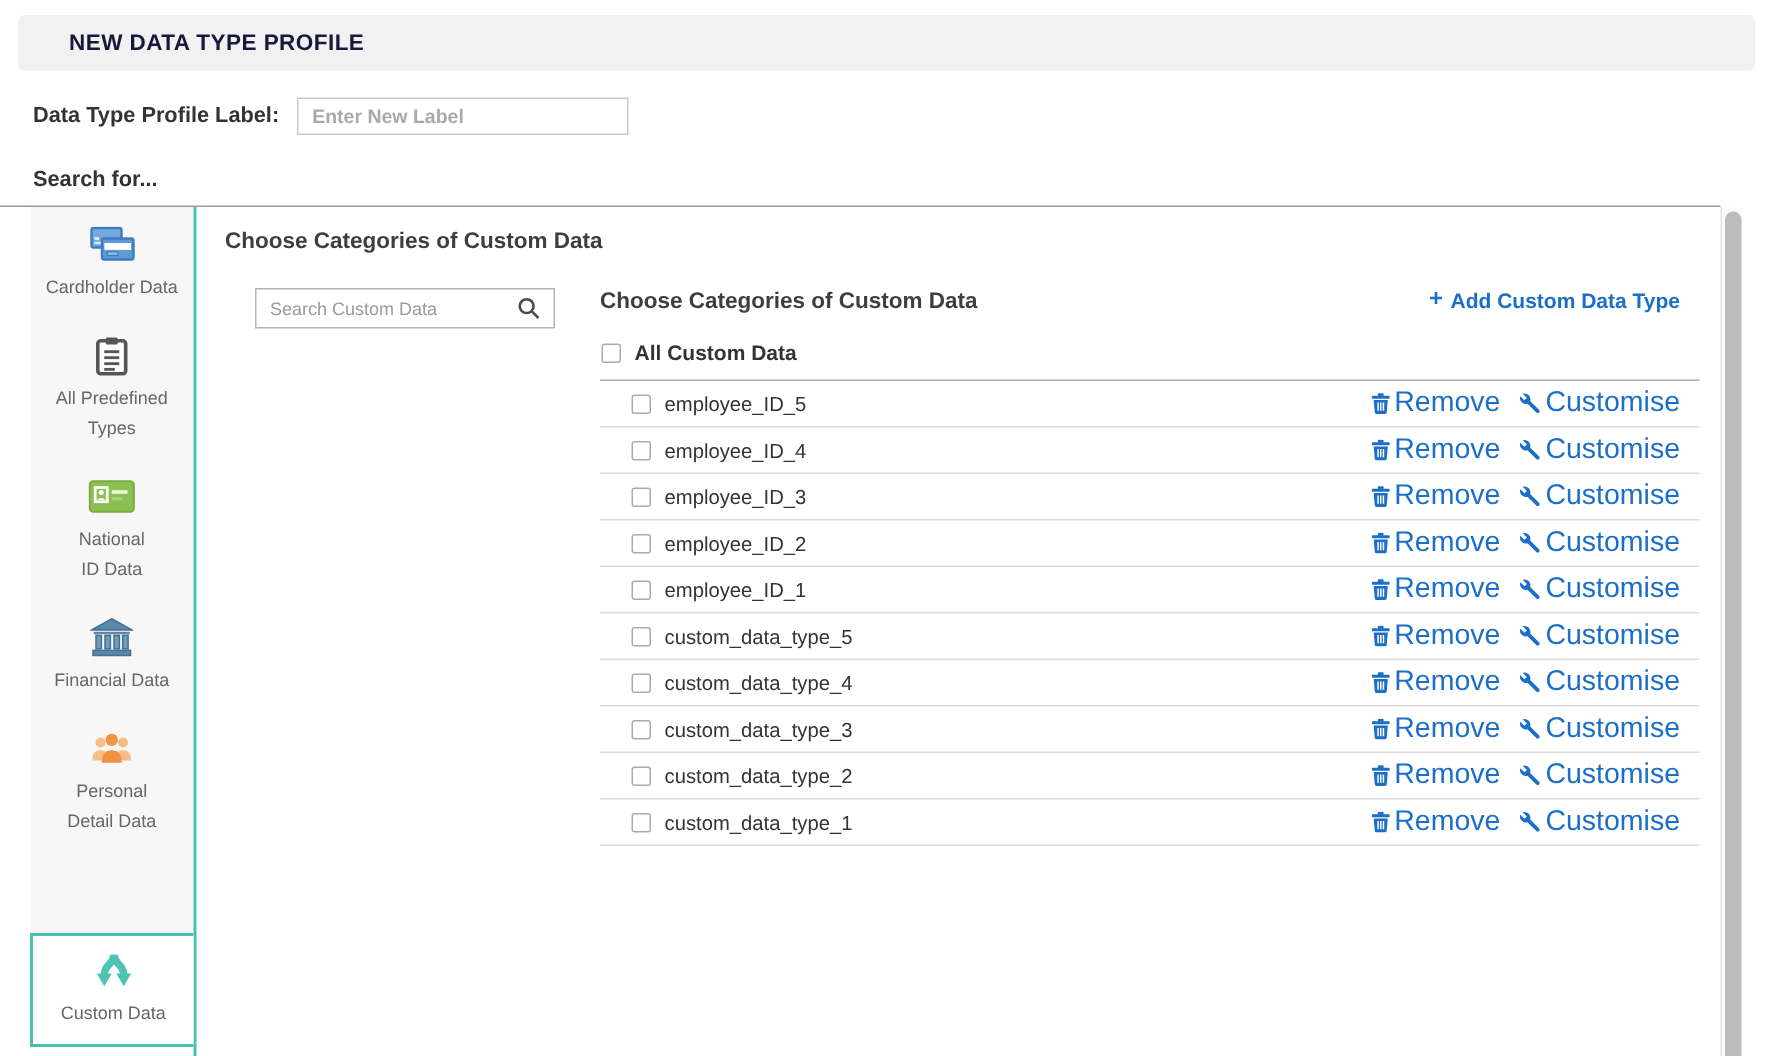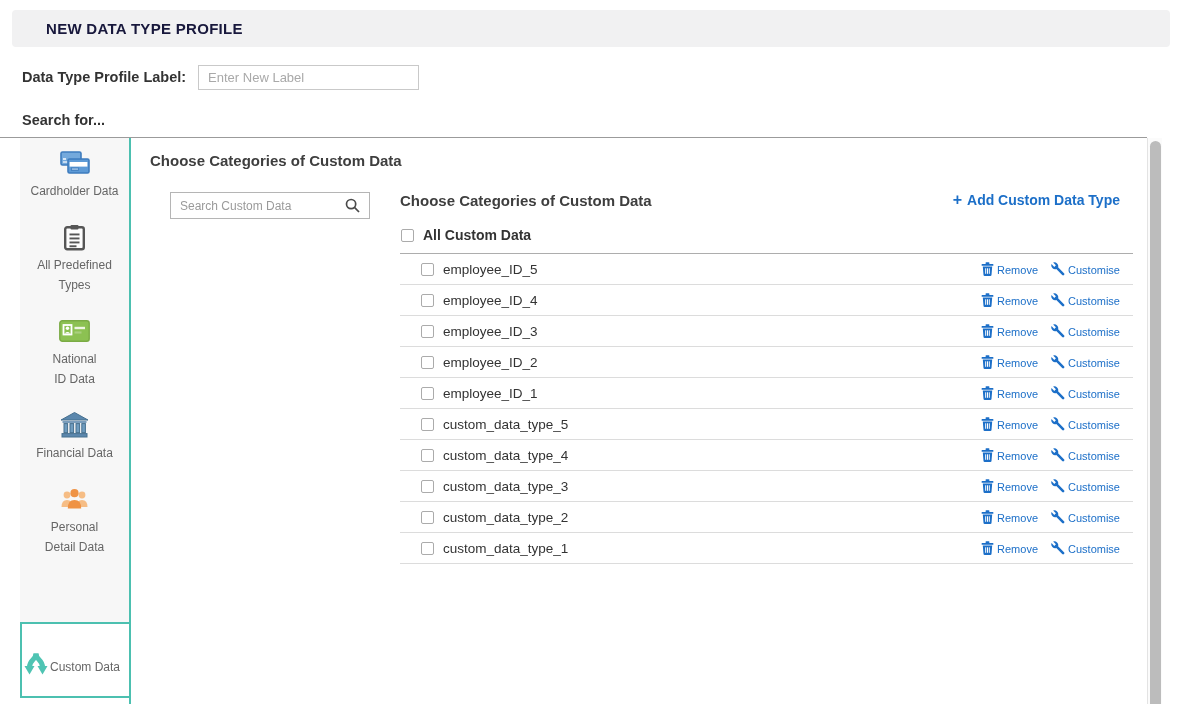--- a/index.html
+++ b/index.html
@@ -10,38 +10,38 @@
   
   .header-bar { left:12px; top:10px; width:1158px; height:37px; background:#f1f1f2;
     border-radius:4px; display:flex; align-items:center; padding-left:22px; }
   .header-title { font-size:15px; font-weight:bold; color:#18183c; letter-spacing:.3px;margin-left:12px; }
 
   
   .label-row { left:22px; top:64px; height:26px; display:flex; align-items:center; }
   .field-label { font-size:14.5px; font-weight:bold; color:#333; }
   .profile-input { margin-left:12px; width:221px; height:25px; border:1px solid #c9c9c9;
     font-size:13px; padding:0 9px; color:#333; outline:none;
-    font-family:"Liberation Sans","DejaVu Sans",sans-serif; }
+    font-family:"Liberation Sans","DejaVu Sans",sans-serif;font-weight:bold; }
   .profile-input::placeholder { color:#a9a9a9; }
 
   .search-for { left:22px; top:112px; font-size:14.5px; font-weight:bold; color:#333; }
 
   .top-divider { left:0; top:137px; width:1147px; height:1px; background:#9b9b9b; }
 
   
   .sidebar-bg { left:20px; top:138px; width:109px; height:486px; background:#f7f7f7;
     display:flex; flex-direction:column; }
   .sidebar-border { left:129px; top:138px; width:2px; height:566px; background:#4cc0b0; }
   .sidebar-item { display:flex; flex-direction:column; align-items:center;
     padding-top:11px; padding-bottom:11px; cursor:pointer; }
   .sidebar-icon { height:28px; display:flex; align-items:center; justify-content:center; }
   .sidebar-label { margin-top:4px; text-align:center; }
   .sidebar-label div { font-size:12px; color:#666; line-height:20px; }
   .sidebar-selected { left:20px; top:622px; width:109px; height:76px; background:#fff;
-    border:2px solid #4cc0b0; border-right:none; display:flex; flex-direction:row;
+    border:2px solid #4cc0b0; border-right:none; display:flex; flex-direction:column;
     align-items:center; padding-top:9px; cursor:pointer; }
 
   
   .content-heading { left:150px; top:152px; font-size:15px; font-weight:bold; color:#3e3e3e; }
   .search-box { left:170px; top:192px; width:200px; height:27px; border:1px solid #b5b5b5;
     background:#fff; display:flex; align-items:center; padding:0 9px; }
   .search-input { flex:1; border:none; outline:none; font-size:12px; color:#333; min-width:0;
     font-family:"Liberation Sans","DejaVu Sans",sans-serif; }
   .search-input::placeholder { color:#9a9a9a; }
 
@@ -54,21 +54,21 @@
   .plus-glyph { font-size:16px; font-weight:bold; }
 
   .all-row { margin-top:13px; height:20px; display:flex; align-items:center; padding-left:1px; }
   .all-label { margin-left:9px; font-size:14px; font-weight:bold; color:#333; }
   .panel-divider { margin-top:8px; border-top:1px solid #adadad; }
 
   .row { height:31px; display:flex; align-items:center; border-bottom:1px solid #dcdcdc;
     padding-left:21px; padding-right:13px; }
   .row-label { margin-left:9px; font-size:13.5px; color:#333; }
   .row-spacer { flex:1; }
-  .action-link { display:flex; align-items:flex-end; gap:3px; color:#1c6fc8; font-size:11px;
+  .action-link { display:flex; align-items:center; gap:3px; color:#1c6fc8; font-size:19px;
     cursor:pointer; }
   .action-link + .action-link { margin-left:13px; }
 
   .cb { appearance:none; -webkit-appearance:none; width:13px; height:13px; background:#fff;
     border:1px solid #ababab; border-radius:2px; cursor:pointer; flex:0 0 auto; }
 
   
   .scroll-track { left:1147px; top:138px; width:15px; height:566px; background:#fbfbfb;
     border-left:1px solid #e3e3e3; }
   .scroll-thumb { left:1149.5px; top:141px; width:11px; height:563px; background:#bcbcbc;

